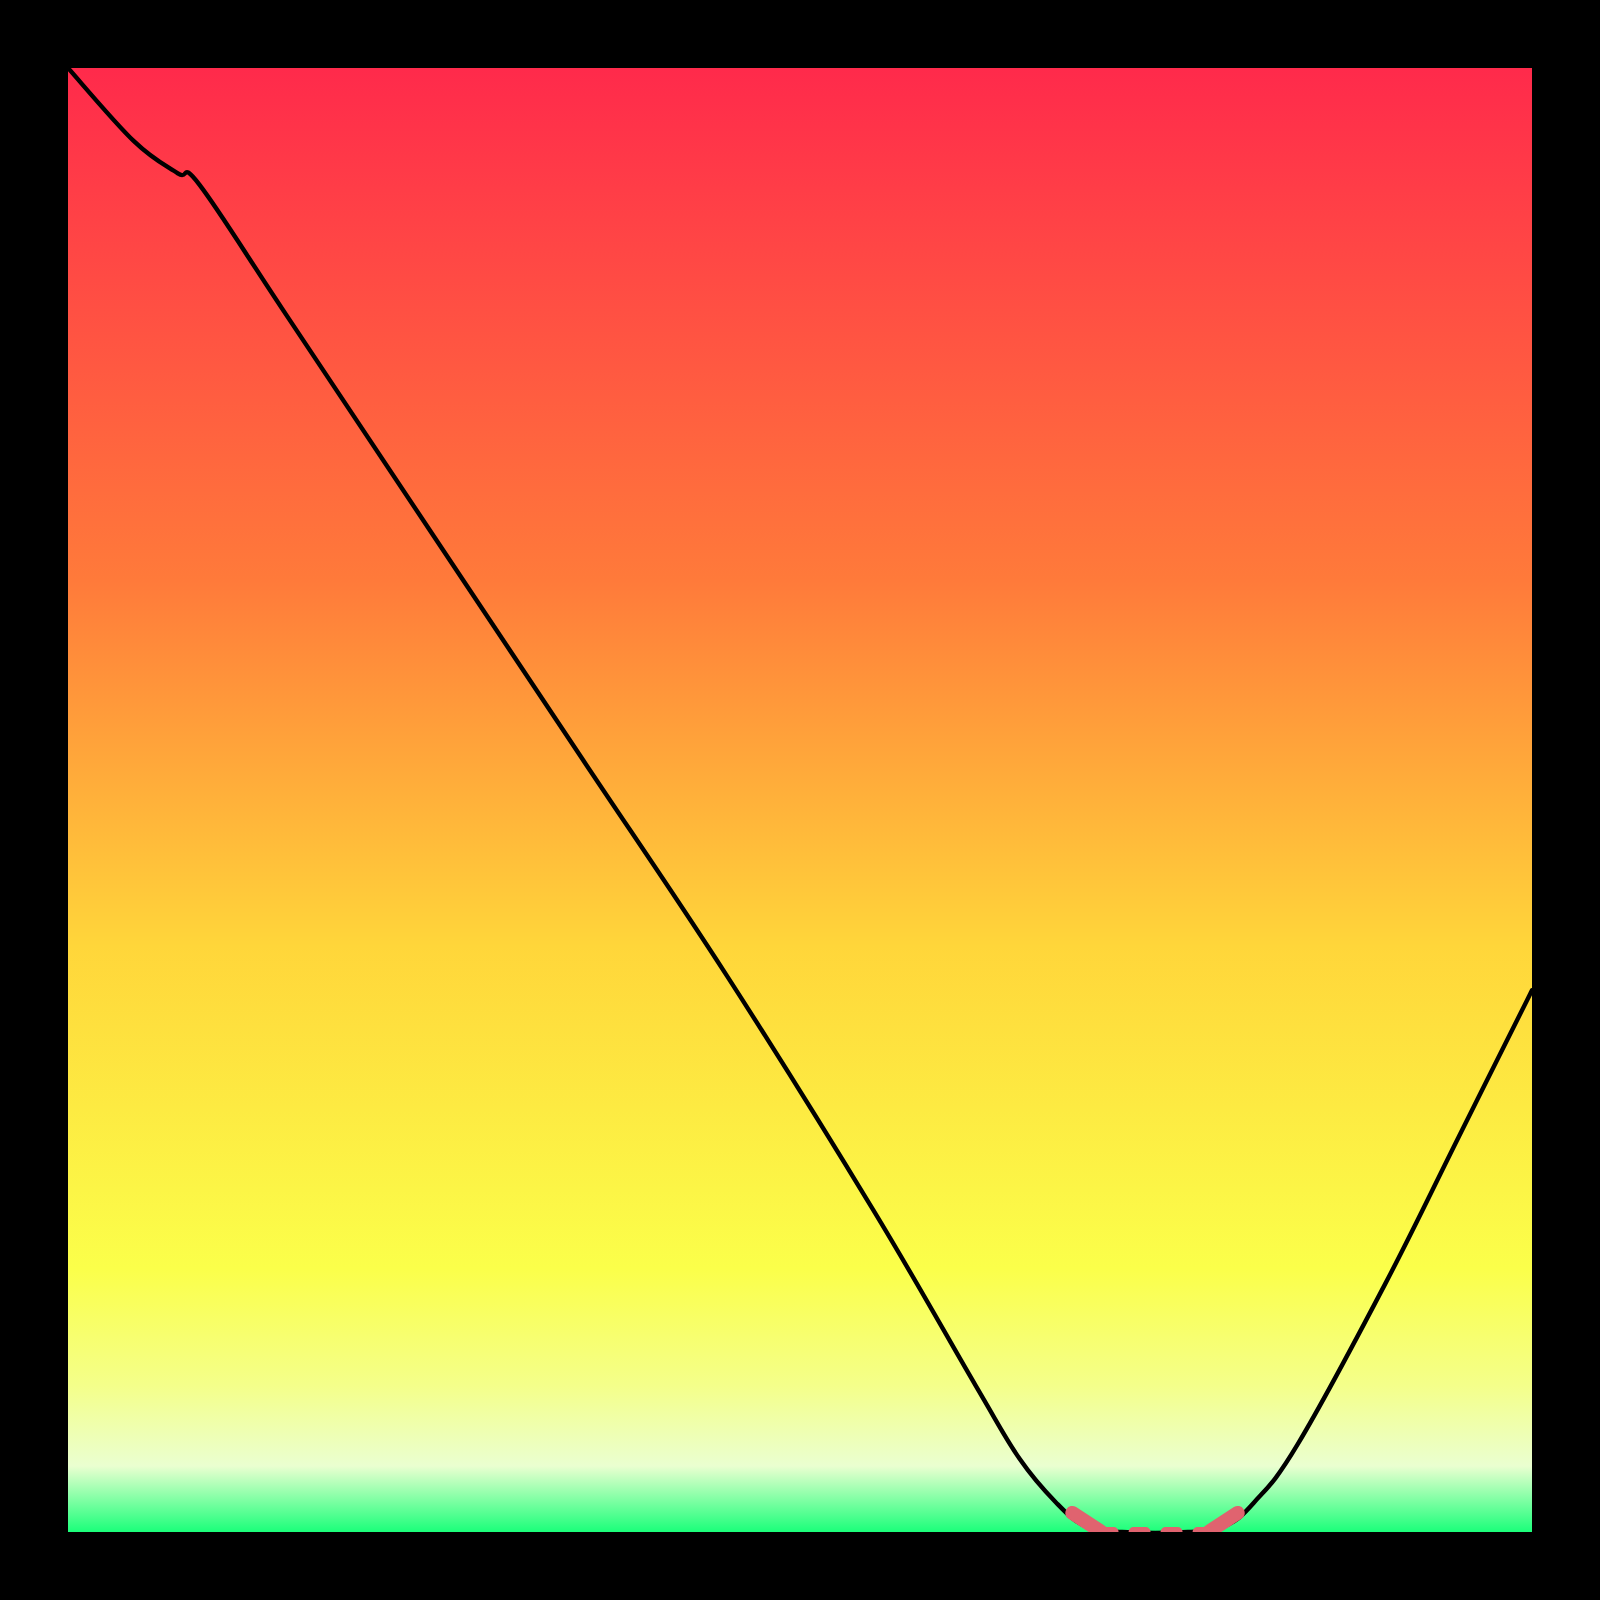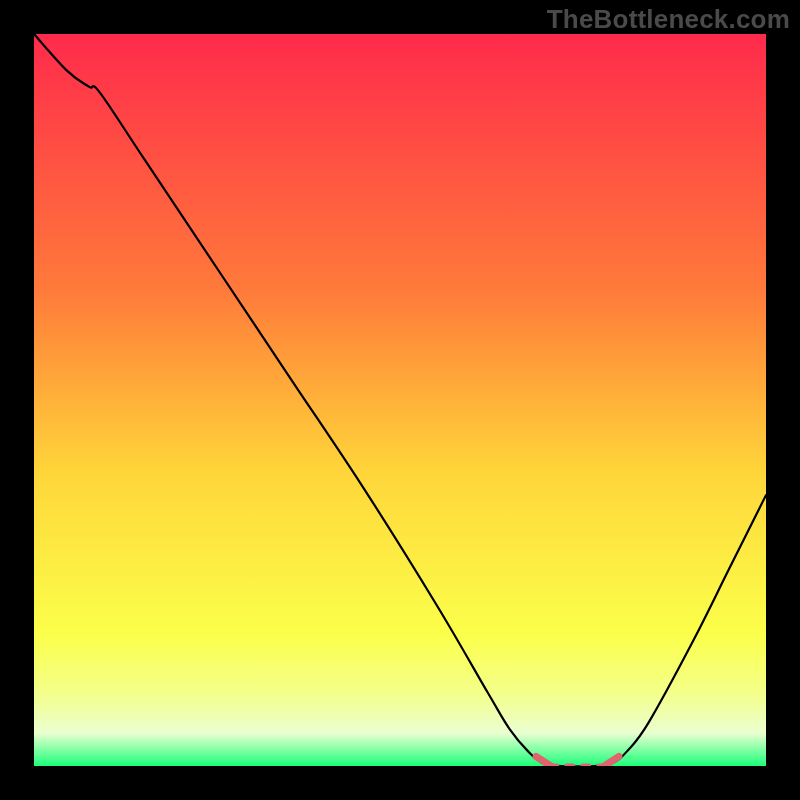--- a/index.html
+++ b/index.html
@@ -33,21 +33,20 @@
     top: 34px;
     width: 732px;
     height: 732px;
   }
   svg { display: block; }
 </style>
 </head>
 <body>
 
 <div class="frame">
-  <div class="watermark">TheBottleneck.com</div>
 
   <div class="plot">
     <svg id="chart-svg" viewBox="0 0 732 732" width="732" height="732">
         <defs>
           <linearGradient id="bg-grad" x1="0" y1="0" x2="0" y2="1">
             <stop offset="0%" stop-color="#ff2a4b"></stop>
             <stop offset="35%" stop-color="#ff7a3a"></stop>
             <stop offset="60%" stop-color="#ffd63a"></stop>
             <stop offset="82%" stop-color="#fbff4a"></stop>
             <stop offset="90%" stop-color="#f4ff8a"></stop>

